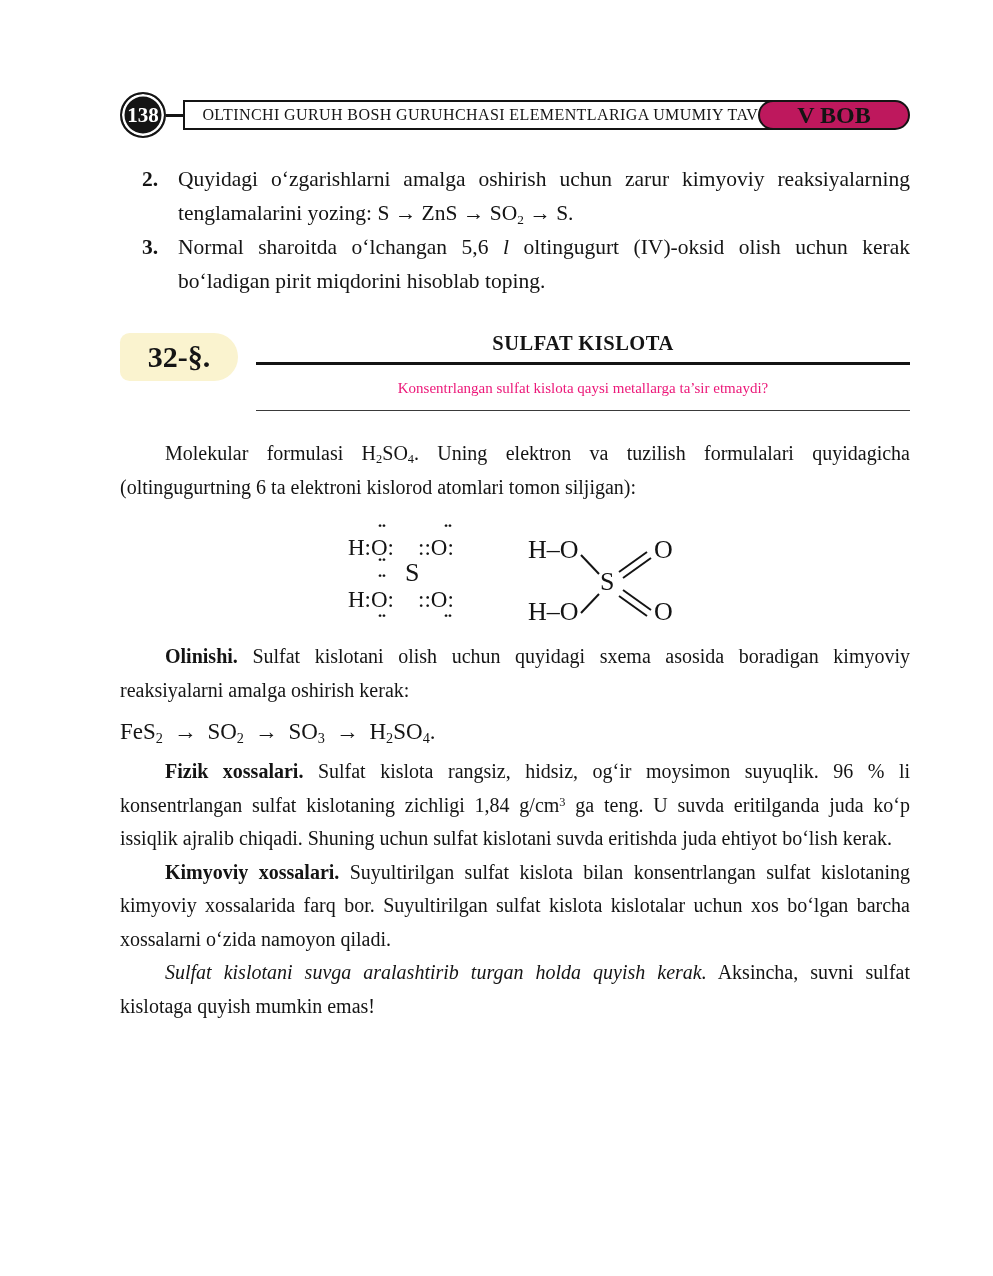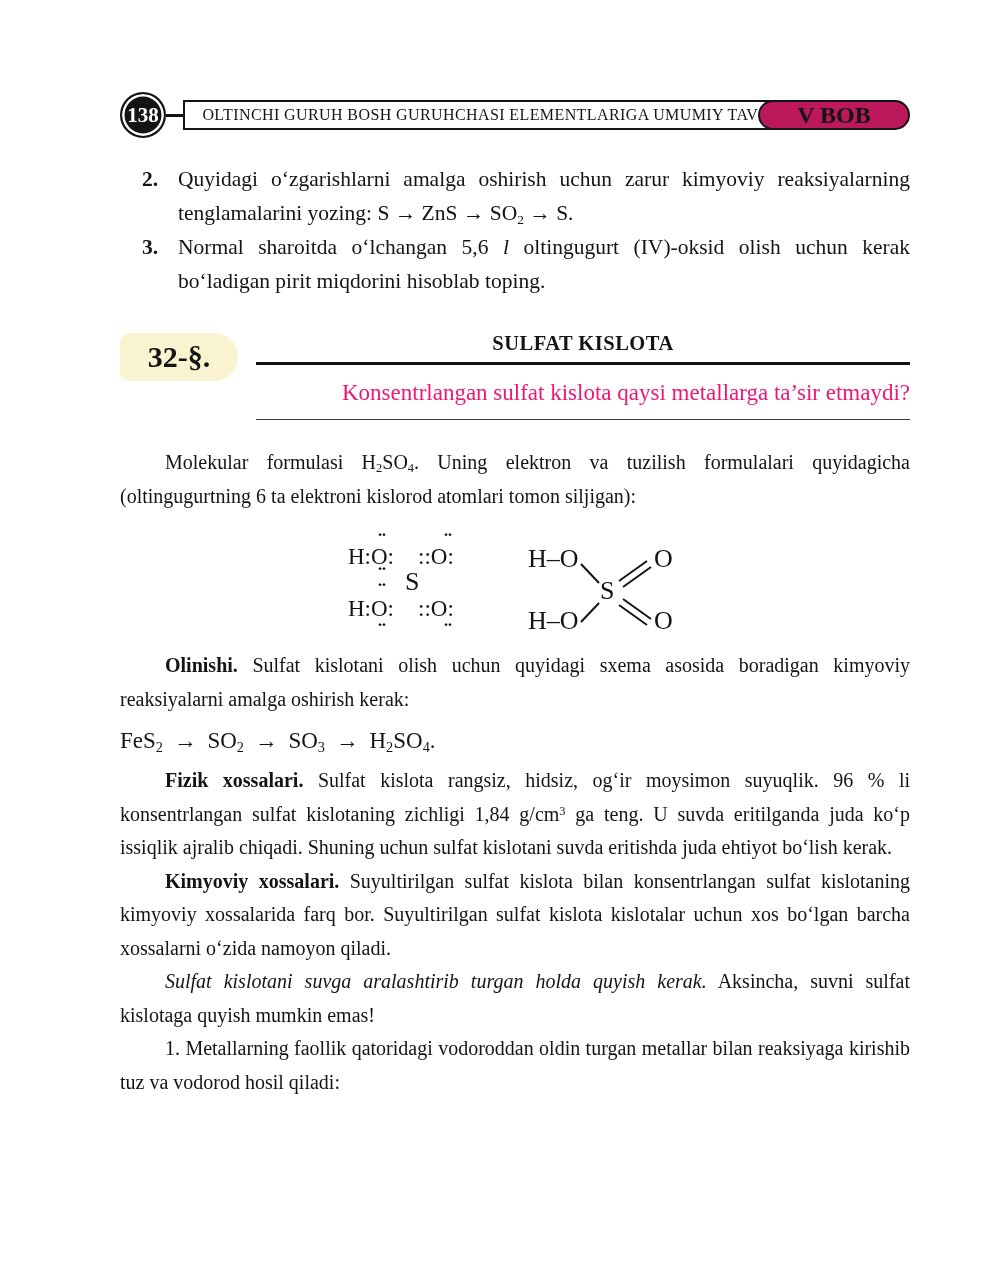--- a/index.html
+++ b/index.html
@@ -43,21 +43,21 @@
     background:#faf3cf;border-radius:12px 30px 30px 12px;
     display:flex;align-items:center;justify-content:center;
     font-weight:bold;font-size:30px;
   }
   .sec-right{flex:1;margin-left:18px;}
   .sec-title{
     text-align:center;font-weight:bold;font-size:20.5px;letter-spacing:0.5px;
     padding-bottom:7px;border-bottom:3.5px solid #141414;
   }
   .sec-question{
-    color:#ec1879;text-align:right;font-size:23px;
+    color:#ec1879;text-align:center;font-size:15px;
     padding:15px 0 13px;border-bottom:1.5px solid #3a3a3a;
   }
 
   
   .p{font-size:20px;line-height:33.5px;text-align:justify;margin:0;}
   .indent{text-indent:45px;}
   .lead{font-weight:bold;}
   .it{font-style:italic;}
   .intro{margin-top:26px;}
   sub{font-size:0.62em;line-height:0;position:relative;top:0.28em;vertical-align:baseline;}
@@ -149,15 +149,14 @@
   <p class="p indent"><span class="lead">Olinishi.</span><span> Sulfat kislotani olish uchun quyidagi sxema asosida boradigan kimyoviy reaksiyalarni amalga oshirish kerak:</span></p>
 
   <div class="scheme">FeS<sub>2</sub> → SO<sub>2</sub> → SO<sub>3</sub> → H<sub>2</sub>SO<sub>4</sub>.</div>
 
   <p class="p indent mt"><span class="lead">Fizik xossalari.</span><span> Sulfat kislota rangsiz, hidsiz, ogʻir moysimon suyuqlik. 96 % li konsentrlangan sulfat kislotaning zichligi 1,84 g/cm<sup>3</sup> ga teng. U suvda eritilganda juda koʻp issiqlik ajralib chiqadi. Shuning uchun sulfat kislotani suvda eritishda juda ehtiyot boʻlish kerak.</span></p>
 
   <p class="p indent"><span class="lead">Kimyoviy xossalari.</span><span> Suyultirilgan sulfat kislota bilan konsentrlangan sulfat kislotaning kimyoviy xossalarida farq bor. Suyultirilgan sulfat kislota kislotalar uchun xos boʻlgan barcha xossalarni oʻzida namoyon qiladi.</span></p>
 
   <p class="p indent"><span class="it">Sulfat kislotani suvga aralashtirib turgan holda quyish kerak.</span><span> Aksincha, suvni sulfat kislotaga quyish mumkin emas!</span></p>
 
-  <p class="p indent">1. Metallarning faollik qatoridagi vodoroddan oldin turgan metallar bilan reaksiyaga kirishib tuz va vodorod hosil qiladi:</p>
 
 </div>
 
 </body></html>

